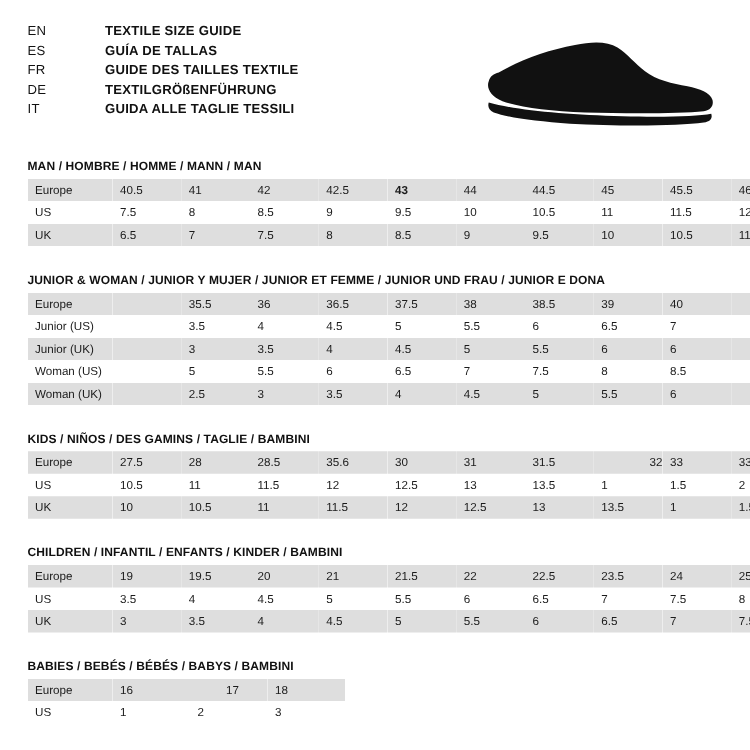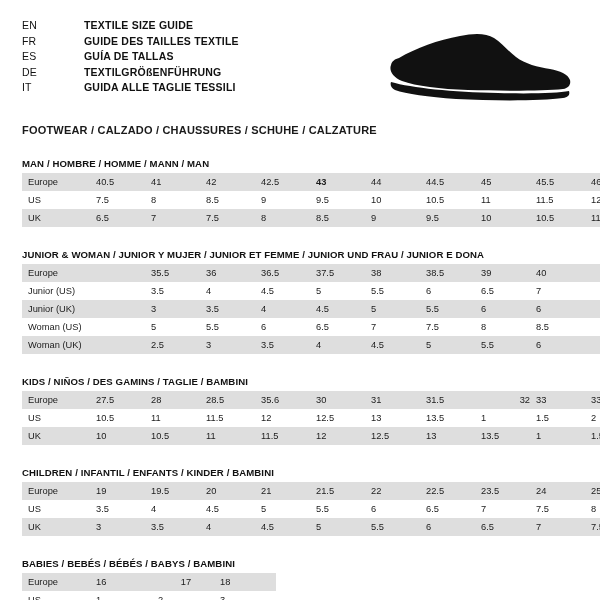--- a/index.html
+++ b/index.html
@@ -104,46 +104,45 @@
 
 <div class="page">
 
   <div class="header">
     <div class="lang-block">
       <div class="lang-row">
         <span class="lang-code">EN</span>
         <span class="lang-text">TEXTILE SIZE GUIDE</span>
       </div>
       <div class="lang-row">
+        <span class="lang-code">ES</span>
+        <span class="lang-text">GUÍA DE TALLAS</span>
+      </div>
+      <div class="lang-row">
         <span class="lang-code">FR</span>
         <span class="lang-text">GUIDE DES TAILLES TEXTILE</span>
-      </div>
-      <div class="lang-row">
-        <span class="lang-code">ES</span>
-        <span class="lang-text">GUÍA DE TALLAS</span>
       </div>
       <div class="lang-row">
         <span class="lang-code">DE</span>
         <span class="lang-text">TEXTILGRÖßENFÜHRUNG</span>
       </div>
       <div class="lang-row">
         <span class="lang-code">IT</span>
         <span class="lang-text">GUIDA ALLE TAGLIE TESSILI</span>
       </div>
     </div>
 
     <div class="shoe-wrap">
       <svg viewBox="0 0 190 82" width="190" height="82" aria-hidden="true">
         <path fill="#111111" d="M17 34 C34 24, 56 16, 78 12 C92 9, 104 9, 112 14 C120 19, 126 27, 134 33 C143 40, 156 43, 168 45 C178 47, 186 50, 188 56 C189 60, 187 64, 181 65 C162 67, 120 67, 86 66 C58 65, 34 62, 20 57 C10 53, 7 46, 9 41 C10 37, 13 35, 17 34 Z"></path>
         <path fill="#111111" d="M9 58 C30 64, 70 68, 116 69 C150 70, 176 69, 187 67 C188 70, 187 73, 181 74 C160 77, 112 77, 74 75 C46 73, 24 70, 13 66 C9 64, 8 61, 9 58 Z"></path>
       </svg>
     </div>
   </div>
 
-  <div class="section-title">FOOTWEAR / CALZADO / CHAUSSURES / SCHUHE / CALZATURE</div>
 
   <div id="groups">
       <div class="group">
         <div class="group-title">MAN / HOMBRE / HOMME / MANN / MAN</div>
         <table>
           <tbody>
             <tr class="shaded">
               <td class="label">Europe</td>
               <td style="width: 49px;">40.5</td>
               <td style="width: 49px;">41</td>

